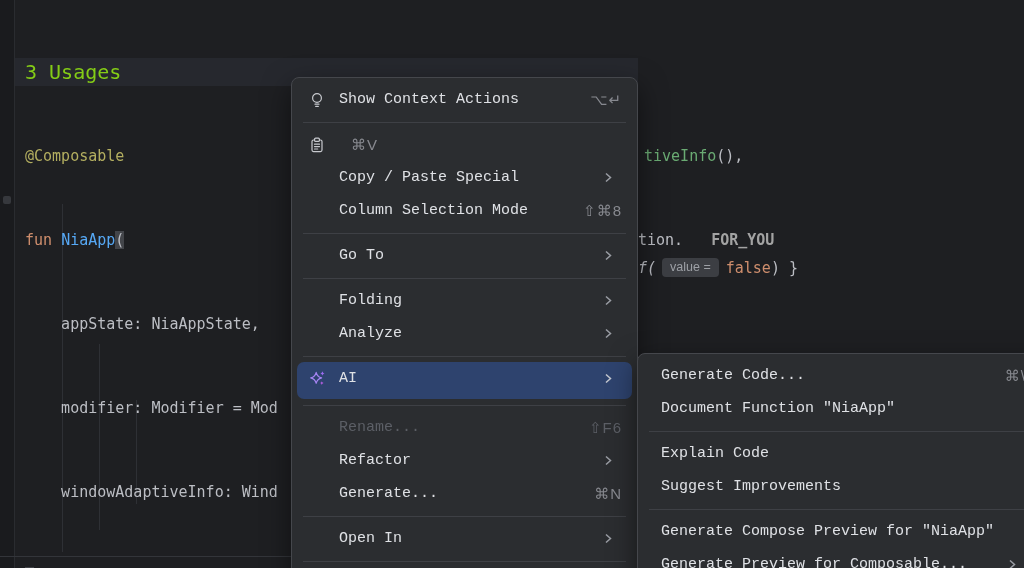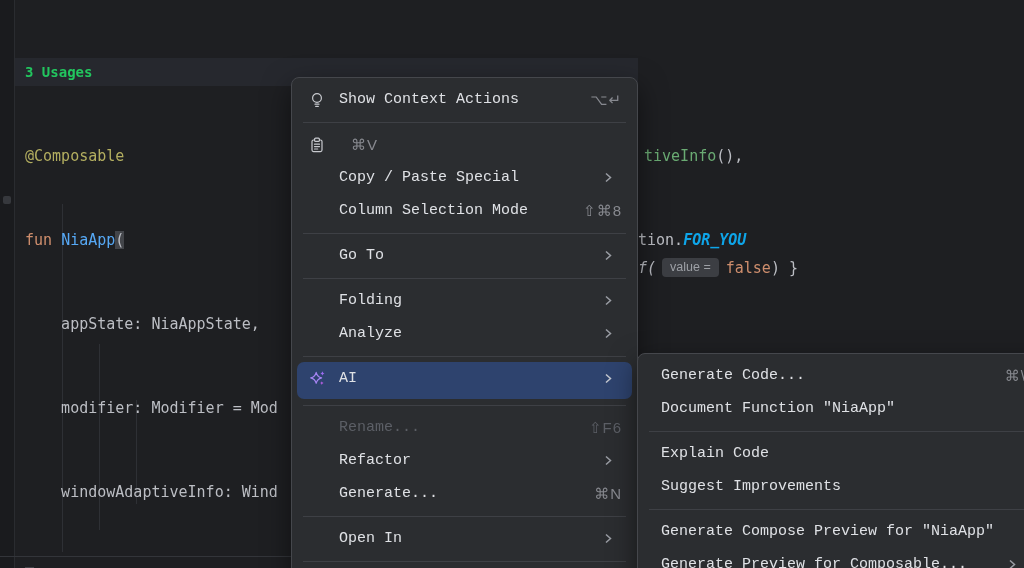--- a/index.html
+++ b/index.html
@@ -20,27 +20,27 @@
 
   .code{position:absolute;left:25px;top:2px;z-index:3;
         font-family:"DejaVu Sans Mono",monospace;font-size:15px;line-height:28px;white-space:pre;}
   .code-line{height:28px;}
   .frag{position:absolute;z-index:3;font-family:"DejaVu Sans Mono",monospace;
         font-size:15px;line-height:28px;white-space:pre;}
   #frag-1{left:644px;top:142px;}
   #frag-2{left:638px;top:226px;}
   #frag-3{left:629px;top:254px;}
 
-  .tk-hint{color:#22c55e;font-size:14px;font-weight:bold;}
+  .tk-hint{color:#84cc16;font-size:20px;}
   .tk-ann{color:#B3AE60;text-align:right;}
   .tk-kw{color:#CF8E6D;}
   .tk-fn{color:#56A8F5;}
   .tk-pl{color:#BCBEC4;}
   .tk-call{color:#6AAB73;}
-  .tk-enum{color:#0ea5e9;font-style:italic;font-weight:bold;}
+  .tk-enum{color:#a3a3a3;font-weight:bold;margin-left:28px;}
   .tk-brkt{background:#43454A;}
   .tk-it{font-style:italic;}
   .tk-pill{display:inline-block;background:#3C3E43;color:#9DA0A6;border-radius:4px;
            font-family:"Liberation Sans",sans-serif;font-size:12.5px;line-height:19px;
            padding:0 8px;margin:0 7px 0 6px;position:relative;top:-2px;}
 
   
   .menu{position:absolute;background:#2B2D30;border:1px solid #45474C;border-radius:8px;
         box-shadow:0 10px 28px rgba(0,0,0,.5);padding:5px 0;box-sizing:border-box;}
   #context-menu{left:291px;top:77px;width:347px;height:500px;z-index:10;}

